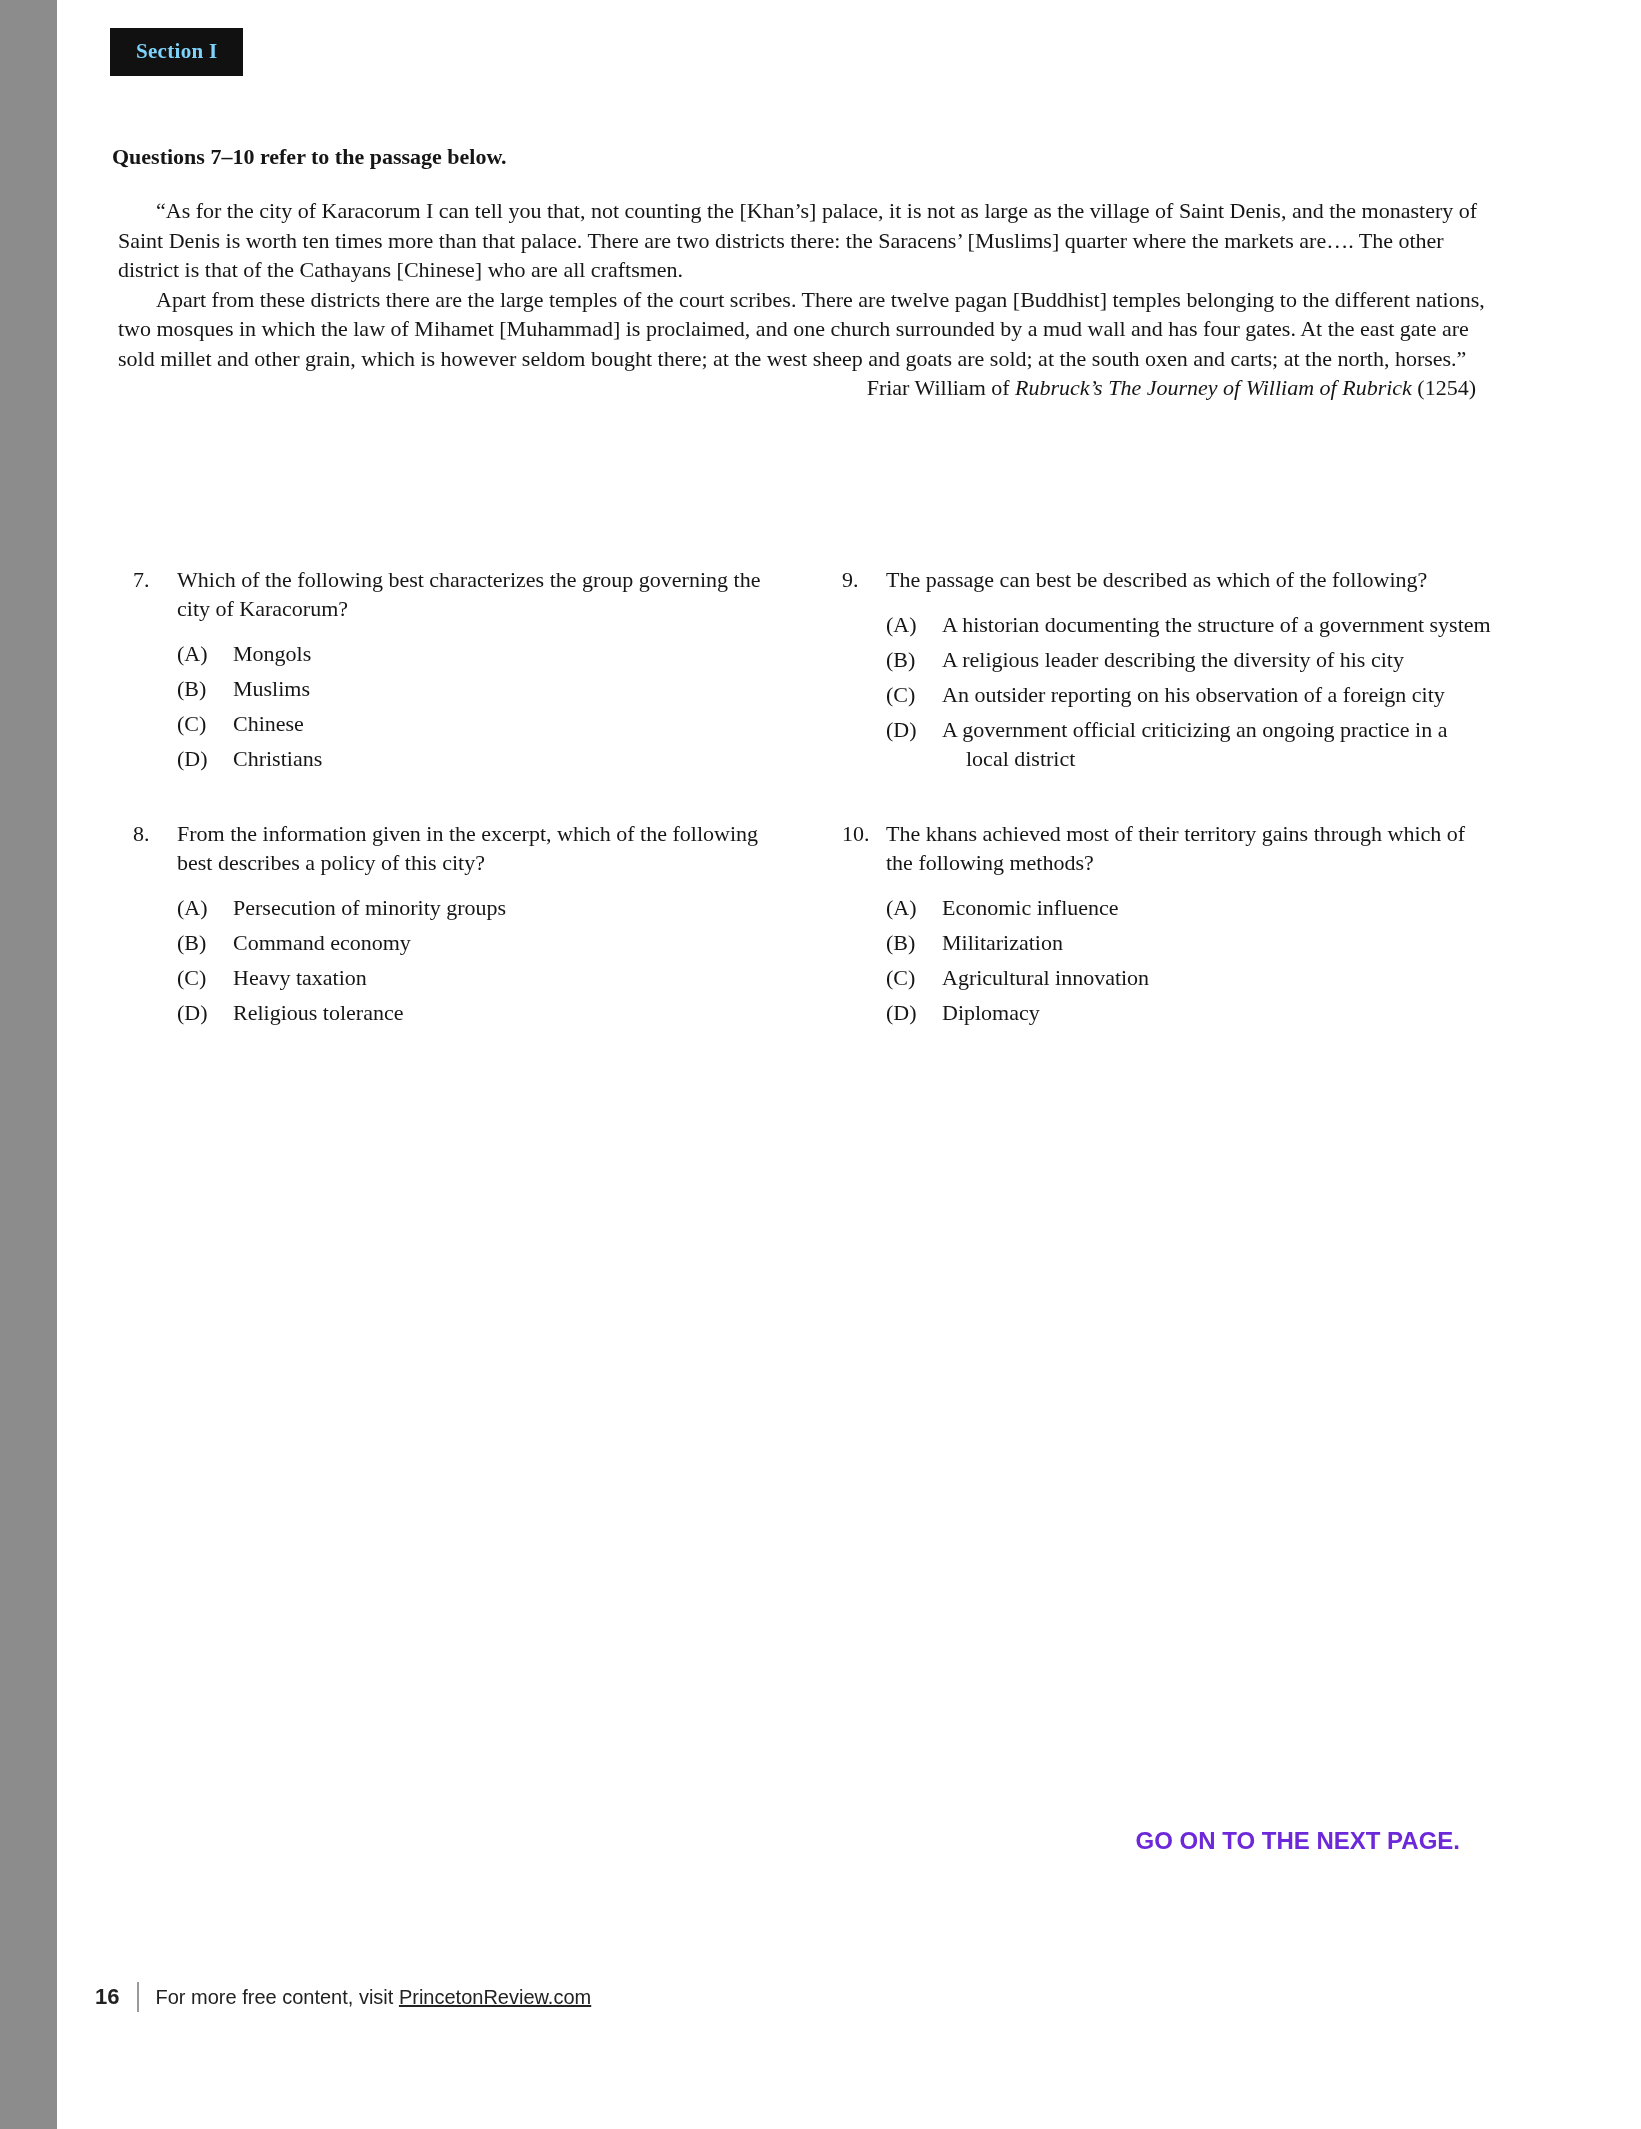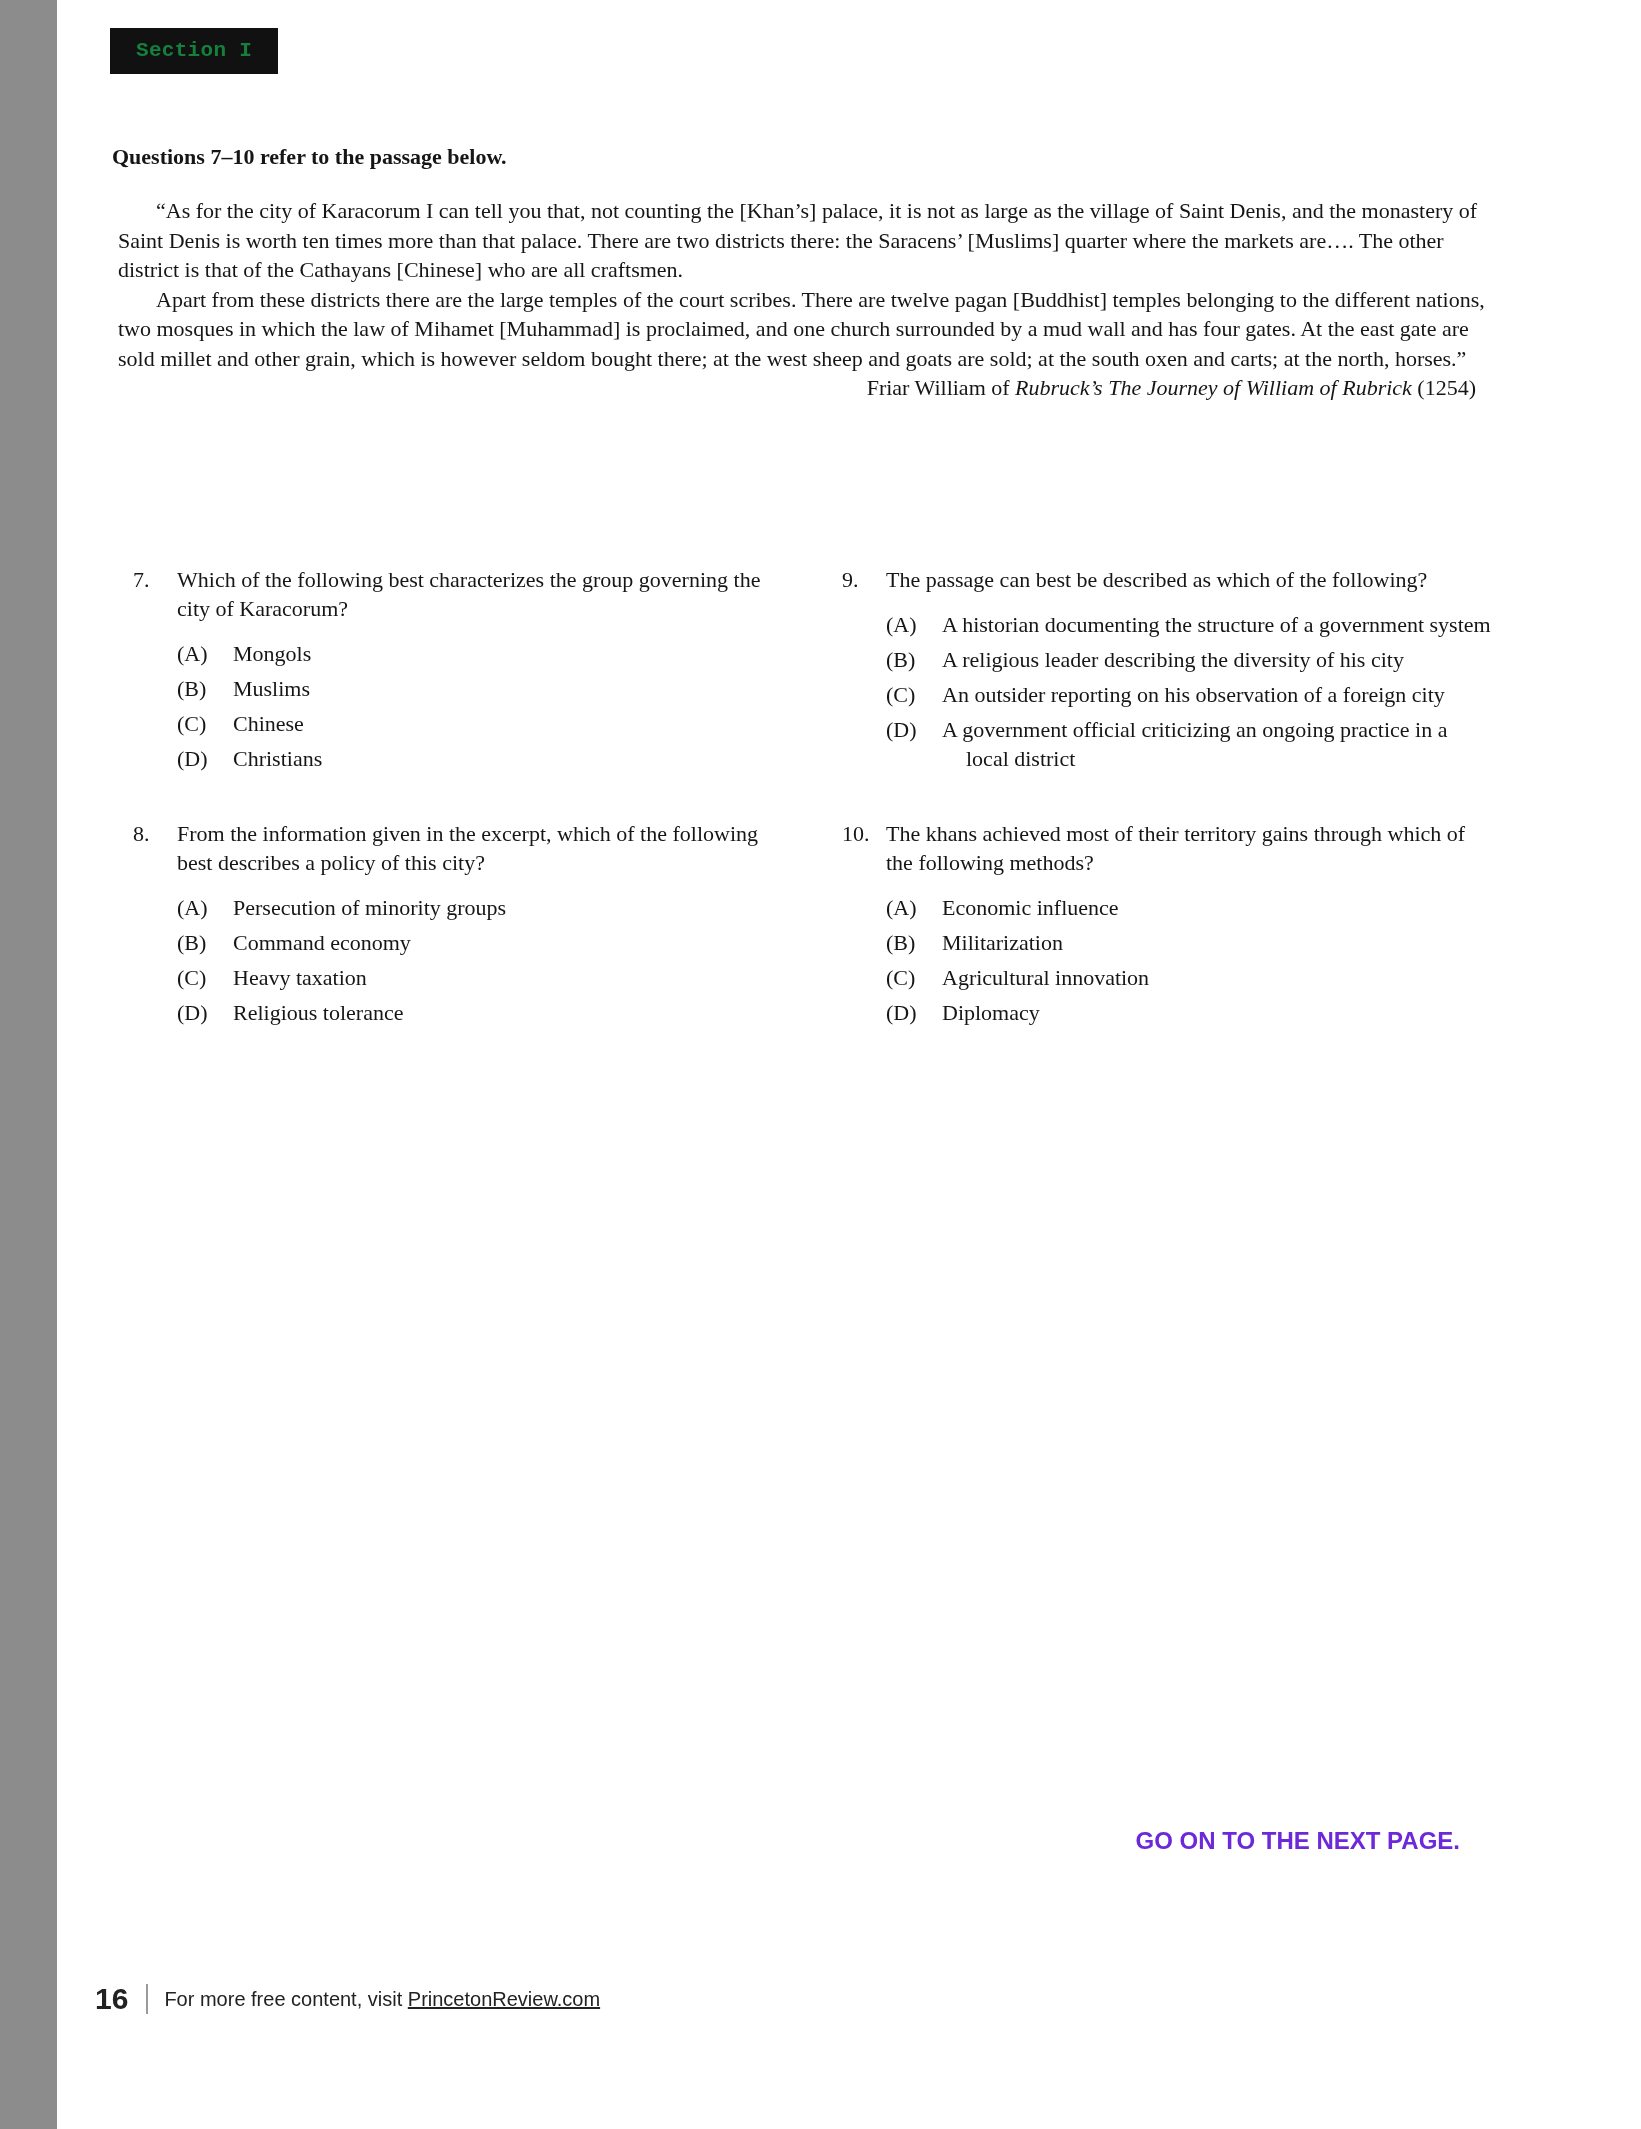--- a/index.html
+++ b/index.html
@@ -17,26 +17,25 @@
     position: absolute;
     left: 0; top: 0;
     width: 57px; height: 2129px;
     background: #8c8c8c;
   }
 
   .section-tag {
     position: absolute;
     left: 110px; top: 28px;
     background: #111111;
-    color: #15803d;
+    color: #7dd3fc;
     font-weight: bold;
     font-size: 21px;
     padding: 11px 26px 12px 26px;
     letter-spacing: 0.3px;
-    font-family: Liberation Mono, monospace;
   }
 
   .heading {
     position: absolute;
     left: 112px; top: 144px;
     font-weight: bold;
     font-size: 22px;
   }
 
   .passage-wrap {
@@ -87,21 +86,21 @@
   .footer {
     position: absolute;
     left: 95px; top: 1982px;
     display: flex;
     align-items: center;
     font-family: "Liberation Sans", sans-serif;
     color: #222222;
   }
   .footer .page-num {
     font-weight: bold;
-    font-size: 30px;
+    font-size: 22px;
   }
   .footer .divider {
     width: 2px; height: 30px;
     background: #9a9a9a;
     margin: 0 16px 0 18px;
   }
   .footer .note { font-size: 20px; }
   .footer a.site-link {
     color: #222222;
     text-decoration: underline;

